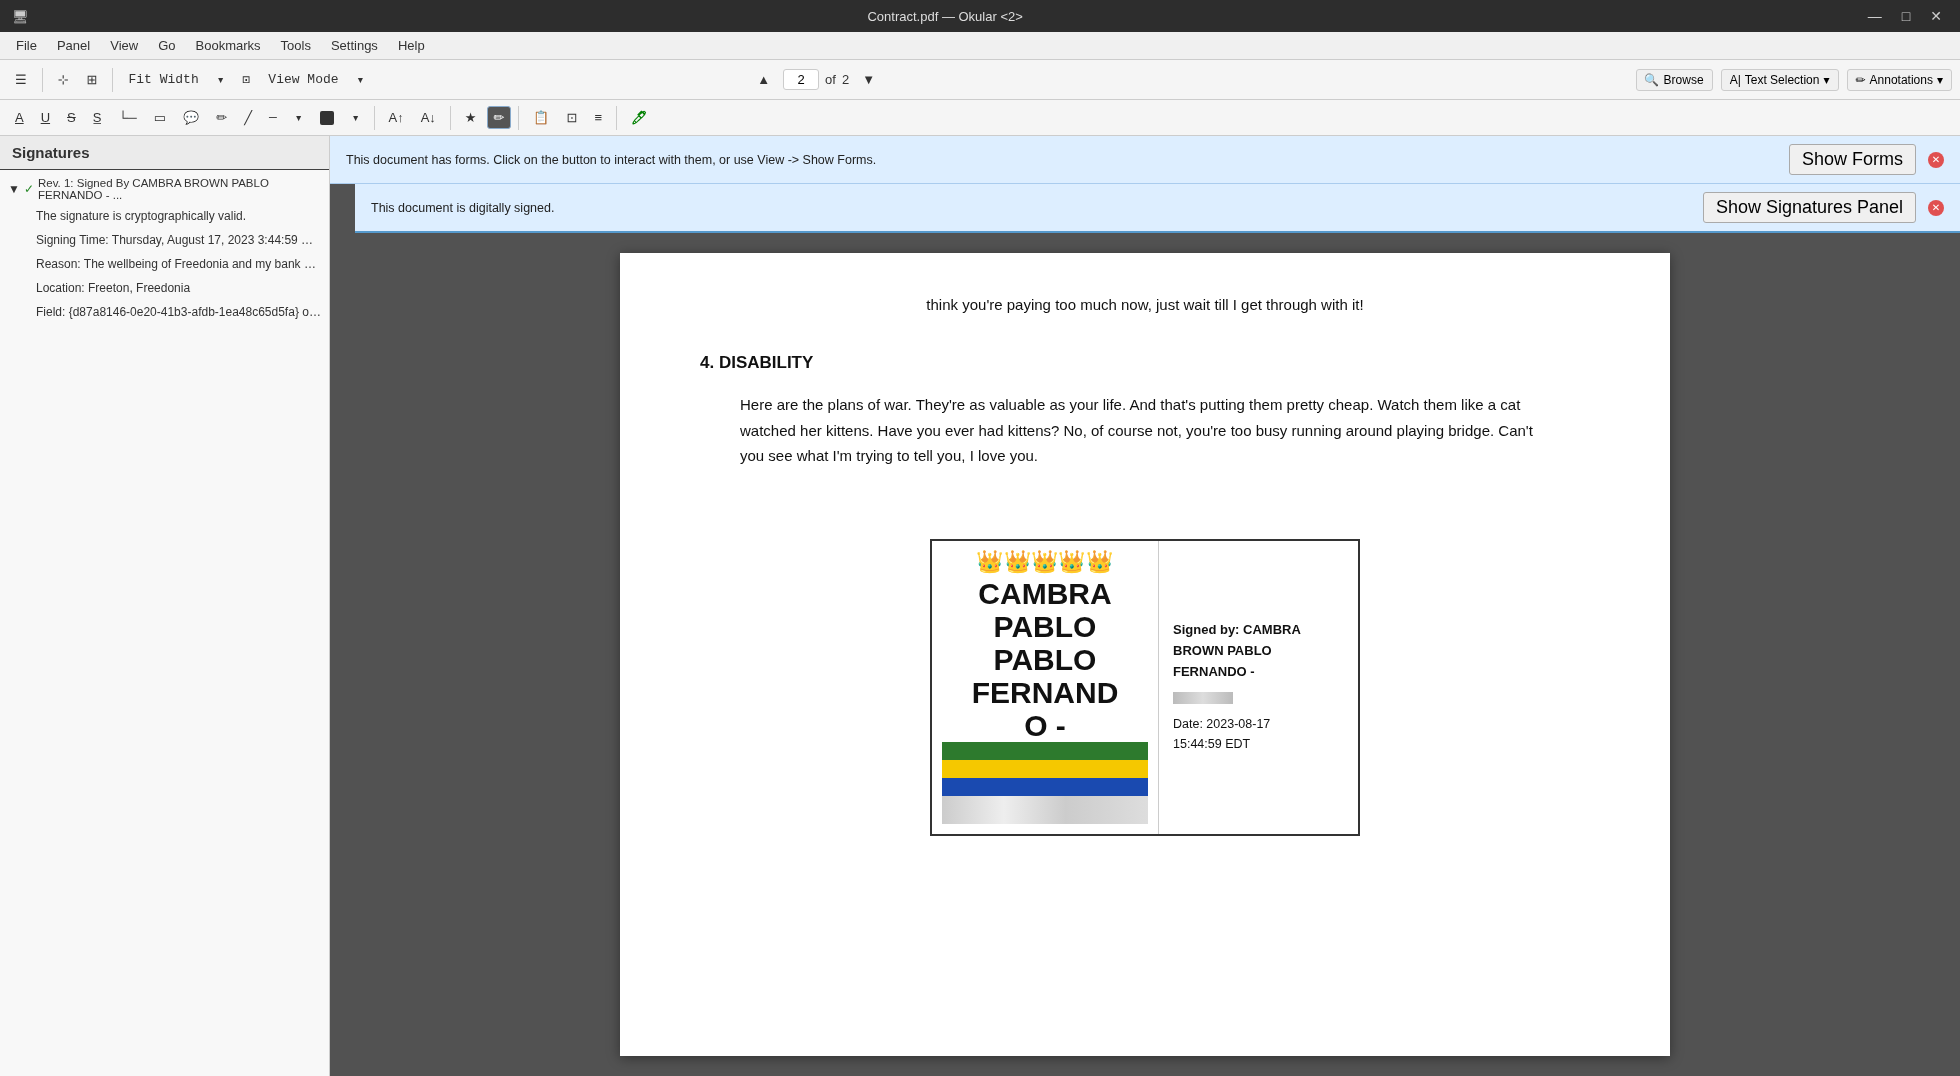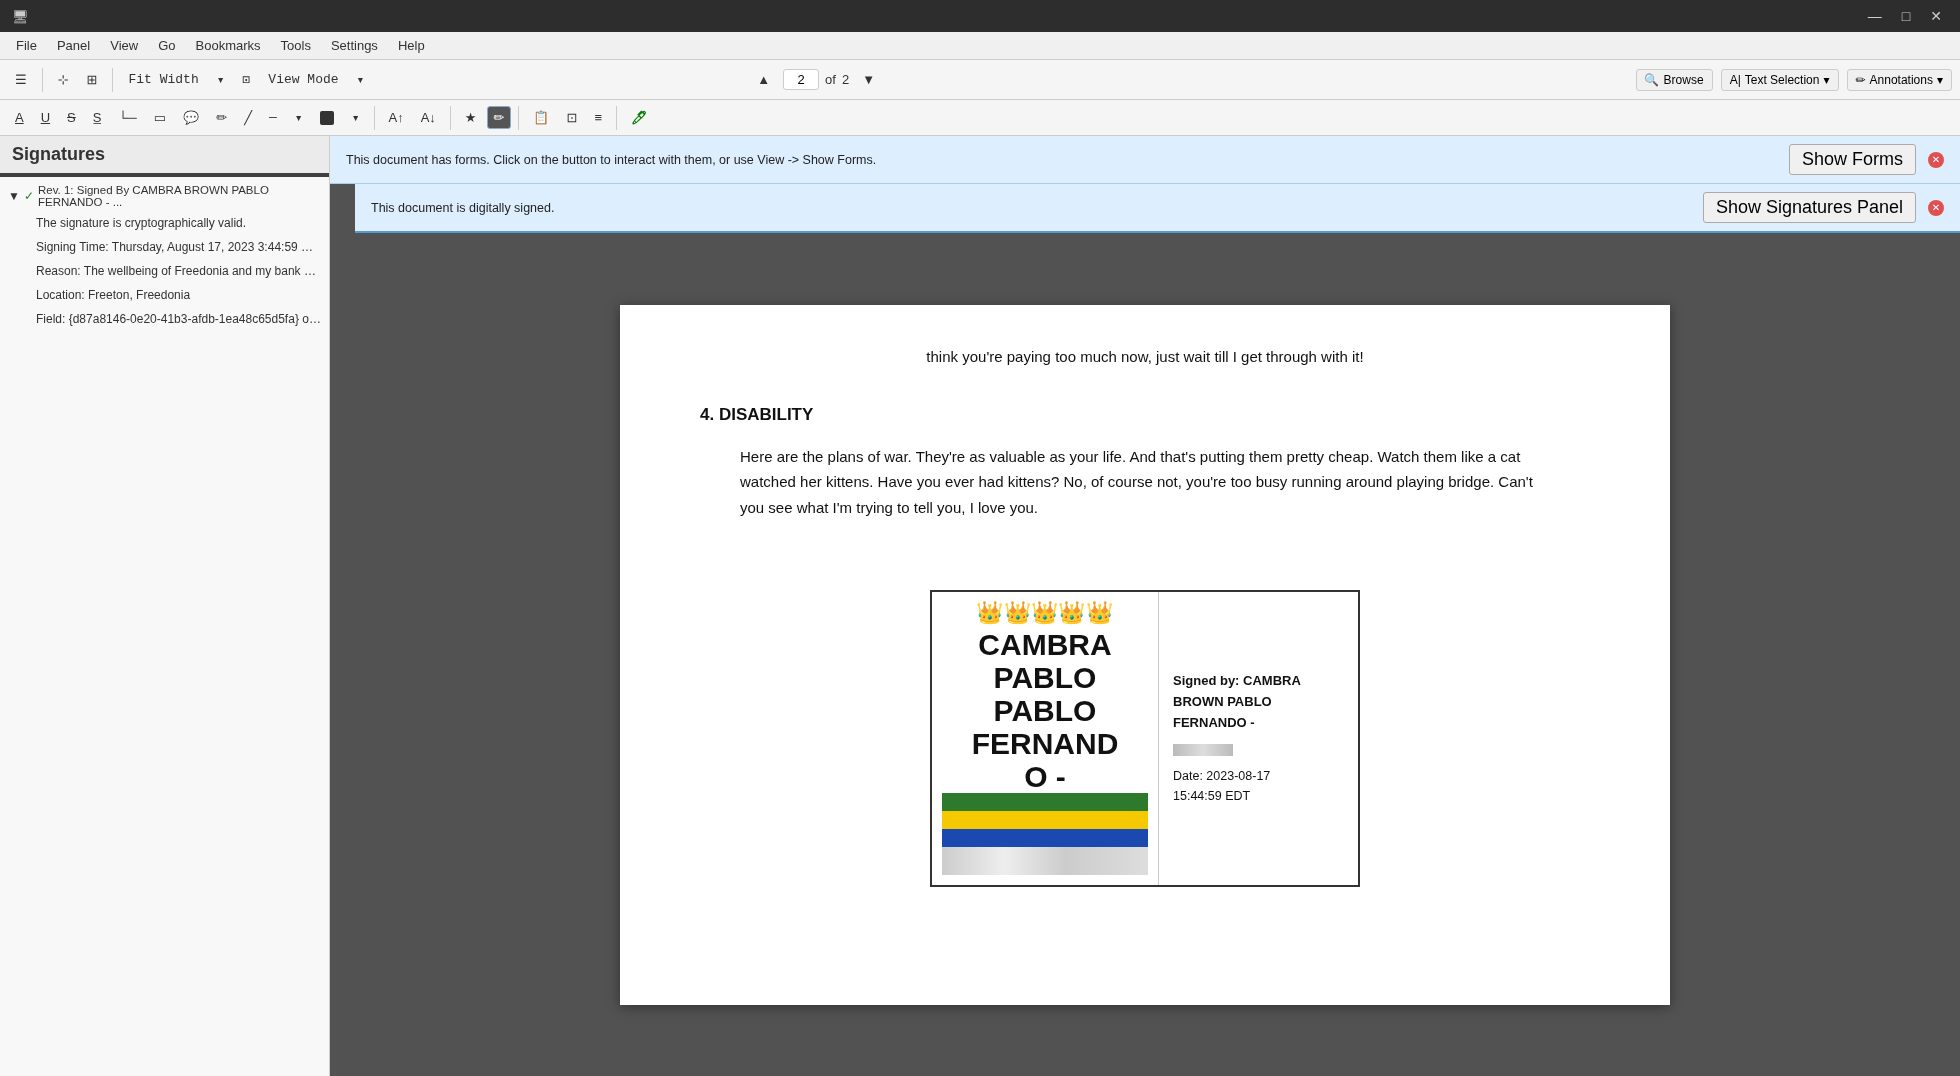--- a/index.html
+++ b/index.html
@@ -100,23 +100,23 @@
       width: 330px;
       background: #f8f8f8;
       border-right: 1px solid #ccc;
       display: flex;
       flex-direction: column;
       overflow: hidden;
     }
     .sidebar-title {
       padding: 8px 12px;
       font-weight: 600;
-      font-size: 18px;
+      font-size: 15px;
       background: #ebebeb;
-      border-bottom: 4px solid #404040;
+      border-bottom: 1px solid #404040;
     }
     .sidebar-tree {
       flex: 1;
       overflow-y: auto;
       padding: 4px 0;
     }
     .tree-item {
       padding: 3px 8px 3px 16px;
       font-size: 12px;
       cursor: pointer;
@@ -189,21 +189,20 @@
     }
     .banner-right { display: flex; align-items: center; gap: 6px; }
 
     
     .pdf-viewer {
       flex: 1;
       overflow-y: auto;
       display: flex;
       justify-content: center;
       padding: 20px 8px;
-      align-items: center;
     }
     .pdf-page {
       background: white;
       width: 1050px;
       min-height: 700px;
       padding: 40px 80px 60px 80px;
       box-shadow: 0 2px 12px rgba(0,0,0,0.4);
       font-size: 15px;
       line-height: 1.6;
       color: #111;
@@ -303,20 +302,21 @@
     .pdf-viewer::-webkit-scrollbar-track { background: #3a3a3a; }
     .pdf-viewer::-webkit-scrollbar-thumb { background: #888; border-radius: 6px; }
   </style>
 </head>
 <body>
 
 <div class="title-bar">
   <div class="title-bar-left">
     <span>🖥</span>
   </div>
+  <div class="title-bar-center">Contract.pdf — Okular &lt;2&gt;</div>
   <div class="title-bar-right">
     <button class="title-bar-btn">—</button>
     <button class="title-bar-btn">□</button>
     <button class="title-bar-btn close-btn">✕</button>
   </div>
 </div>
 
 <div class="menu-bar">
   <span class="menu-item">File</span>
   <span class="menu-item">Panel</span>

